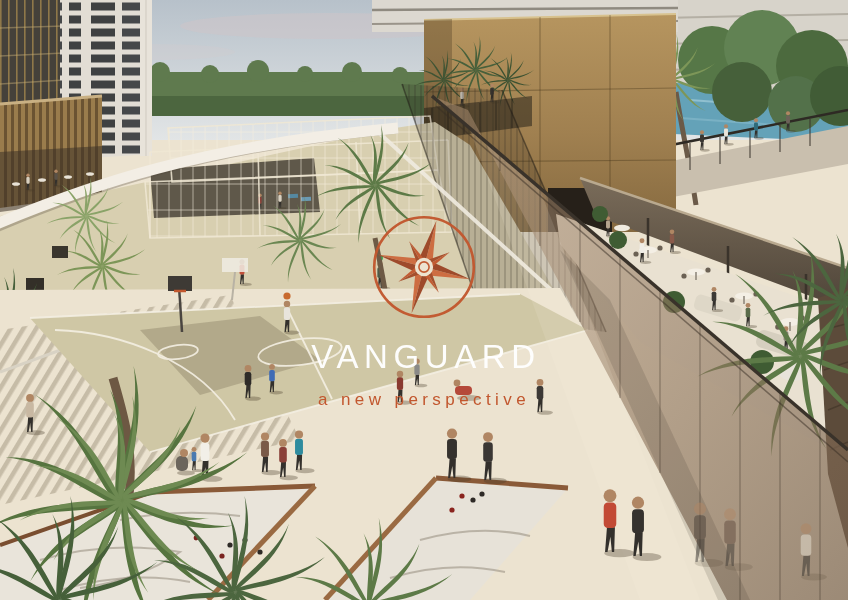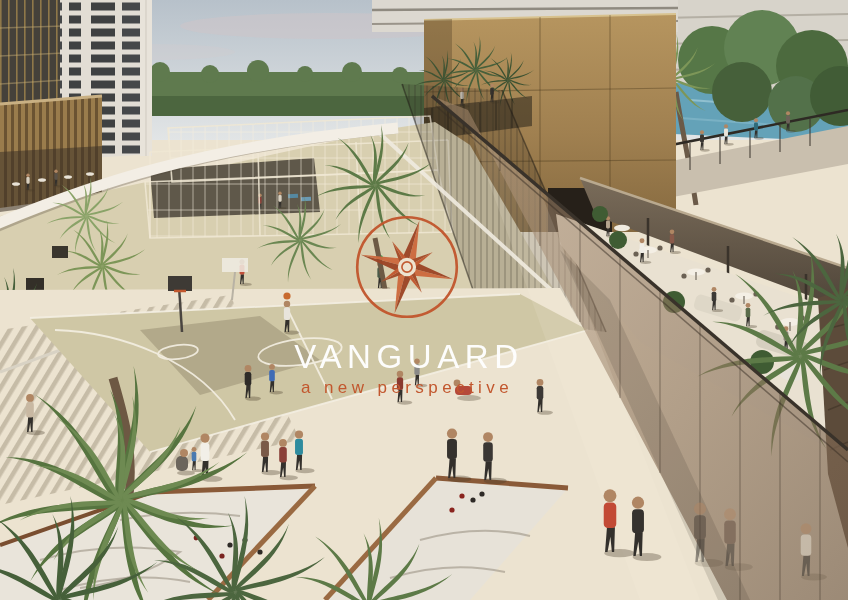--- a/index.html
+++ b/index.html
@@ -1,23 +1,23 @@
 <!DOCTYPE html>
 <html style="--accent: #c2572e; --accent-dark: #9c4526; --accent-light: #cd6a3e; --brand-white: #ffffff; --sky-top: #b7c1ca; --sky-bottom: #e2e5e6; --foliage: #5f7a4e; --foliage-dark: #4c663f; --foliage-light: #7d9658; --gold: #a08050; --gold-light: #b6955f; --gold-dark: #85693f; --court: #cfc7a5; --deck: #d8cfb0; --plaza: #ece3d0; --sand: #e9e4da; --wood: #8a5a38; --glass-warm: #a98c70; --white-arch: #f3eee5; --pool: #64a2b8;"><head>
 <meta charset="utf-8">
 <style>
   html,body{margin:0;padding:0;background:#222;}
   .stage{position:relative;width:848px;height:600px;overflow:hidden;background:var(--plaza,#ece3d0);font-family:"Liberation Sans",sans-serif;}
   .scene{position:absolute;left:0;top:0;width:848px;height:600px;display:block;}
   
-  .watermark{position:absolute;left:277px;top:204px;width:260px;text-align:center;pointer-events:none;}
+  .watermark{position:absolute;left:294px;top:204px;width:260px;text-align:center;pointer-events:none;}
   .compass{display:block;margin:0 auto;width:126px;height:126px;opacity:.96;}
   .compass .ring{fill:none;stroke:var(--accent,#c2572e);stroke-width:2.6;}
   .brand{margin-top:8px;color:var(--brand-white,#fff);font-size:33px;font-weight:400;letter-spacing:.17em;opacity:.97;white-space:nowrap;transform:translateX(2px);}
-  .tagline{margin-top:2px;color:var(--accent,#c2572e);font-size:17px;letter-spacing:.26em;white-space:nowrap;}
+  .tagline{margin-top:14px;color:var(--accent,#c2572e);font-size:17px;letter-spacing:.26em;white-space:nowrap;}
 </style>
 </head>
 <body>
 
 <div class="stage">
 
 <svg class="scene" viewBox="0 0 848 600" xmlns="http://www.w3.org/2000/svg">
   <defs>
     <linearGradient id="skyG" x1="0" y1="0" x2="0" y2="1">
       <stop offset="0" stop-color="#b7c1ca"></stop>

